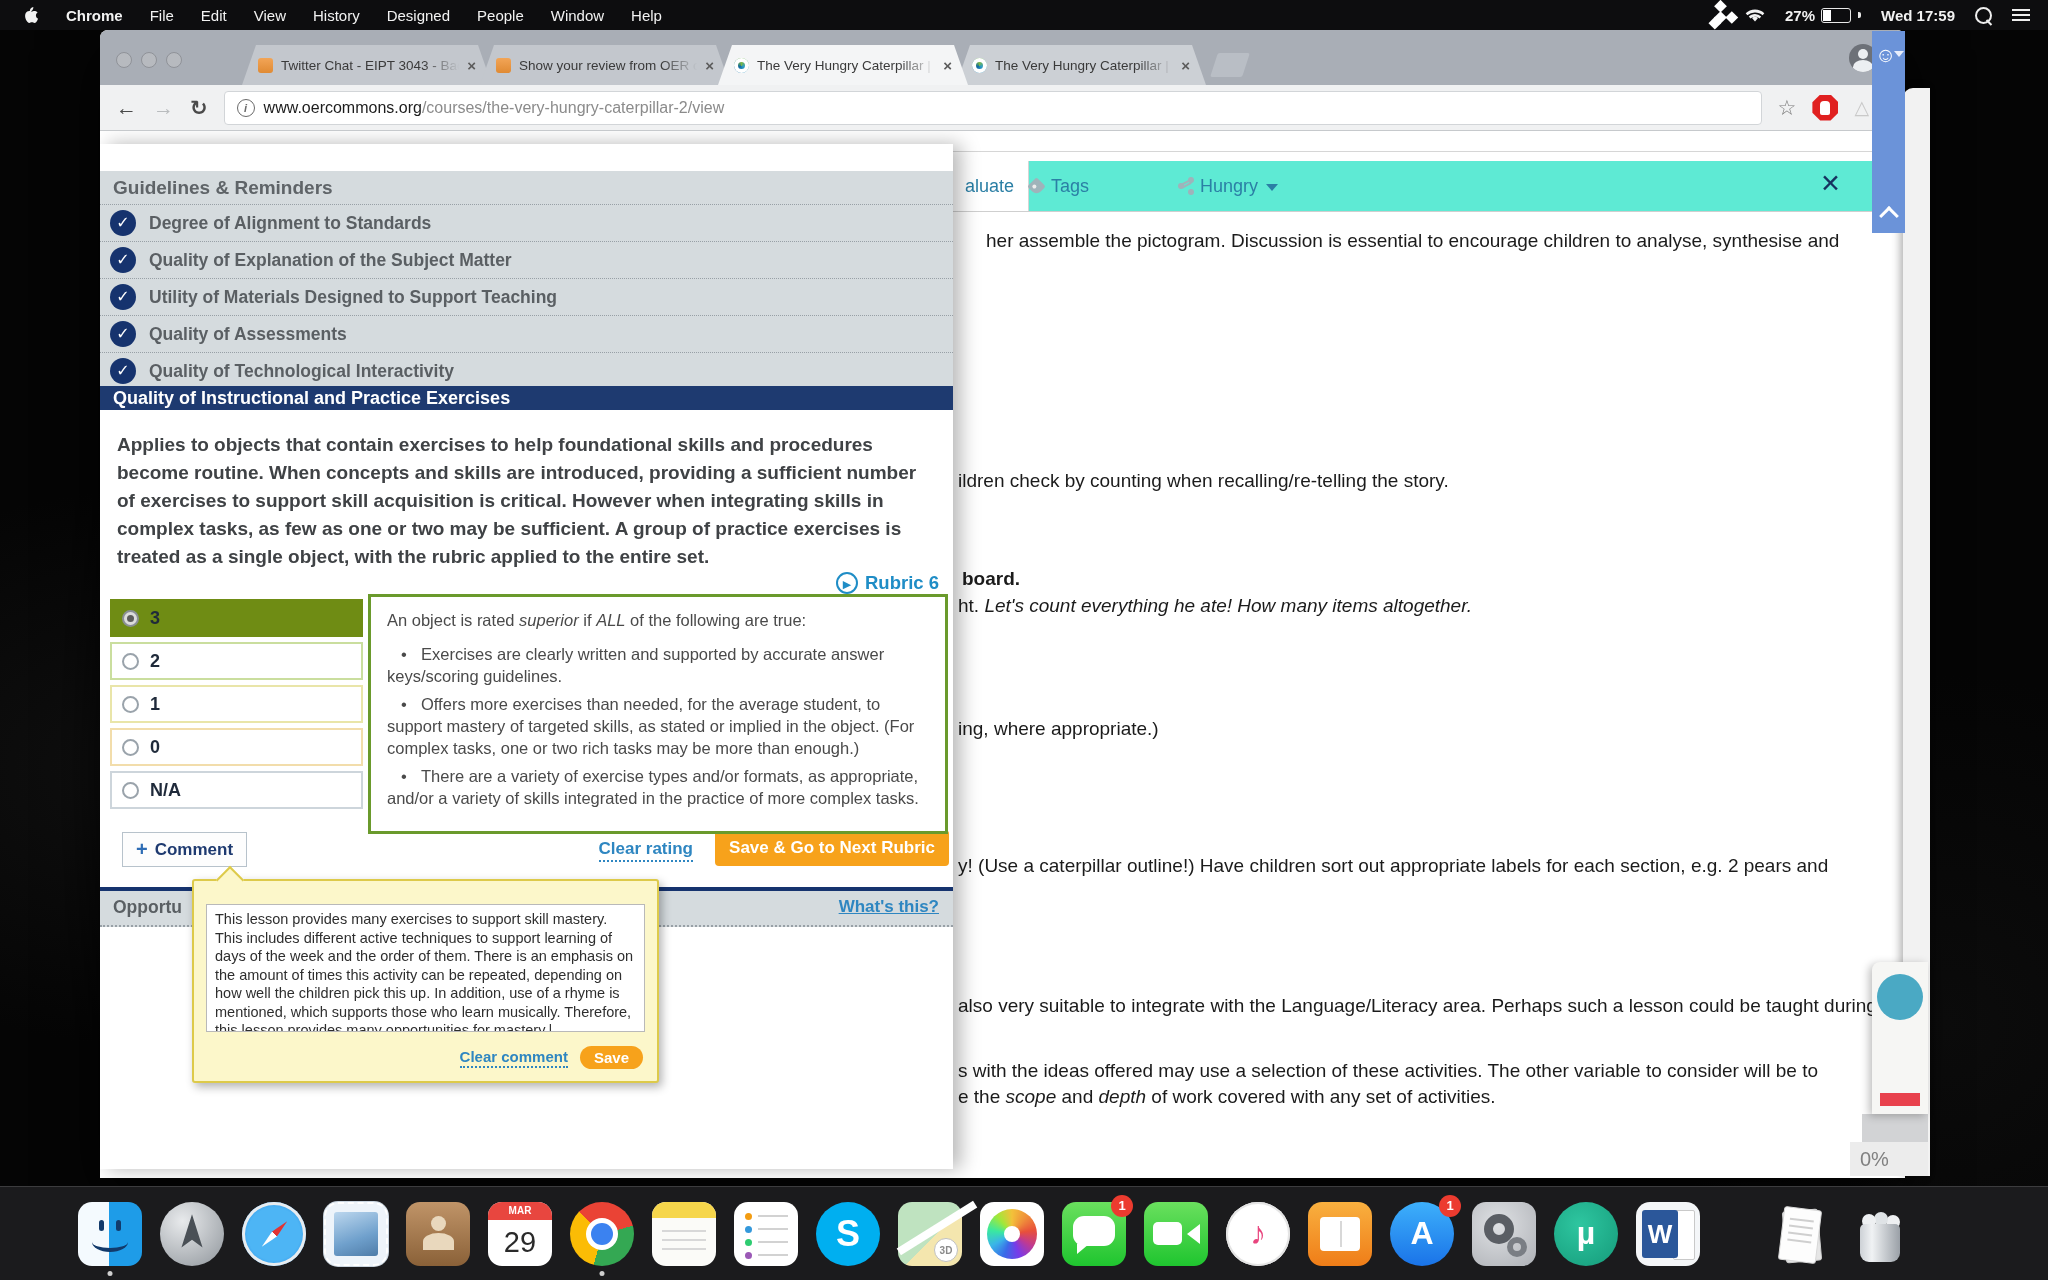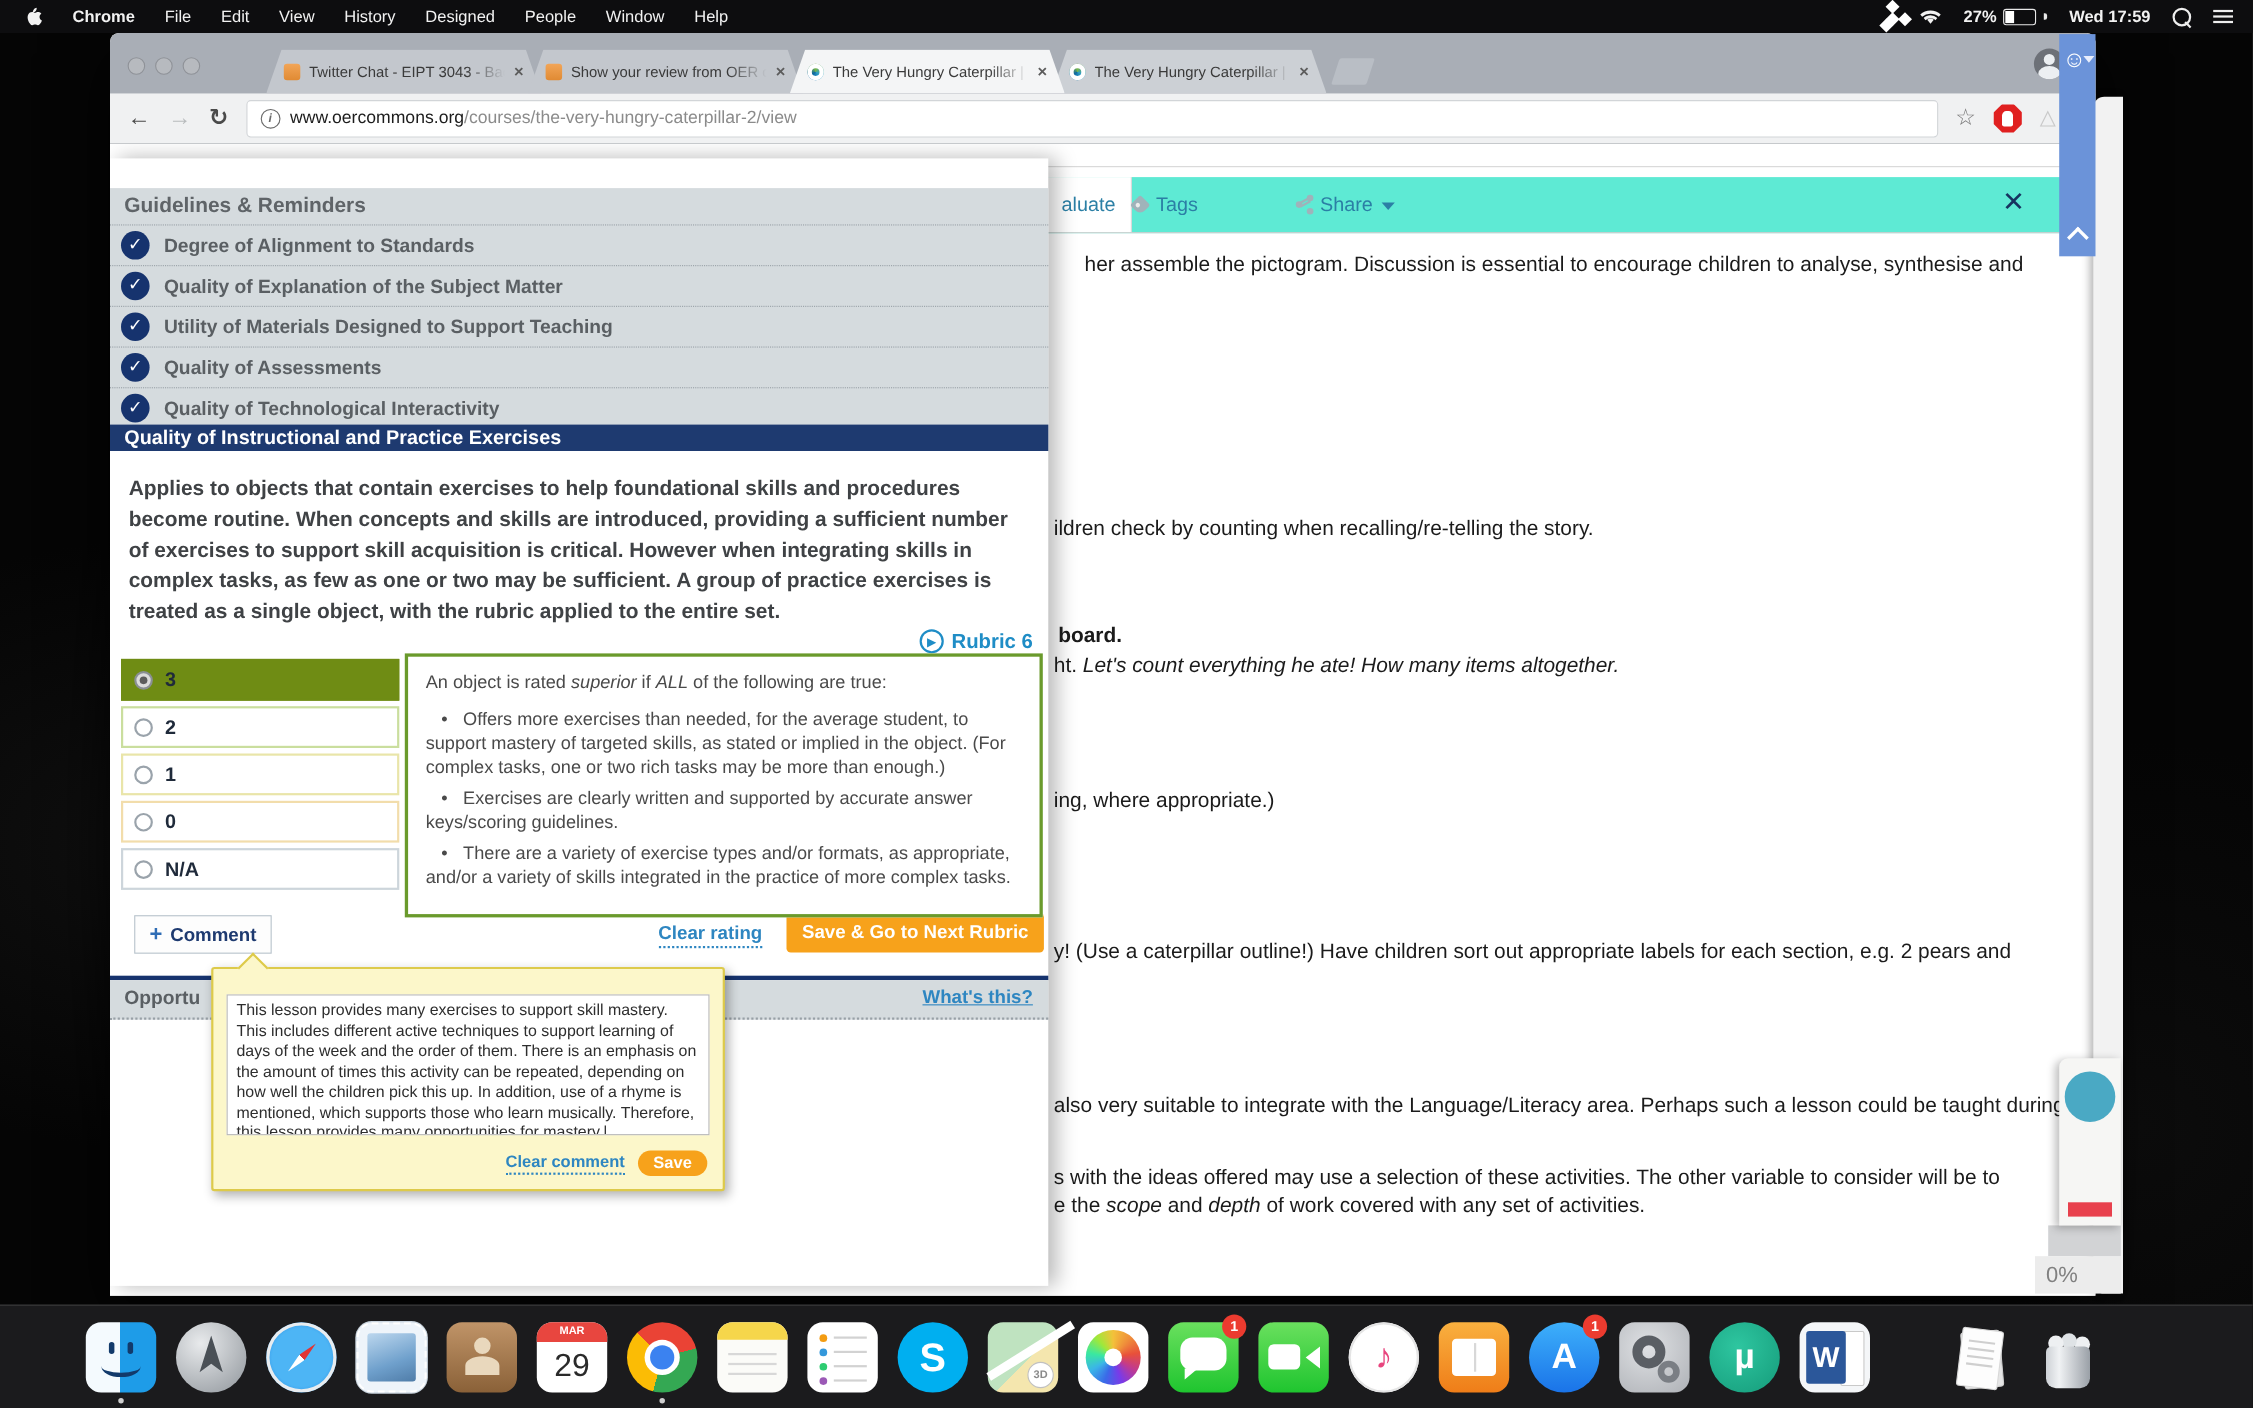--- a/index.html
+++ b/index.html
@@ -351,21 +351,21 @@
     <div class="pageline"></div>
 
     <div class="band">
       <div class="band-tabfrag">aluate</div>
       <div class="band-link bl-tags">
         <span class="tag-ic"></span>
         <span>Tags</span>
       </div>
       <div class="band-link bl-share">
         <span class="share-ic"></span>
-        <span>Share</span>
+        <span>Hungry</span>
         <span class="caret-down"></span>
       </div>
       <div class="band-close">✕</div>
     </div>
 
     <div class="frag fr1">her assemble the pictogram. Discussion is essential to encourage children to analyse, synthesise and</div>
     <div class="frag fr2">ildren check by counting when recalling/re-telling the story.</div>
     <div class="frag fr3">board.</div>
     <div class="frag fr4"><span>ht. </span><span class="it">Let's count everything he ate! How many items altogether.</span></div>
     <div class="frag fr5">ing, where appropriate.)</div>
@@ -424,22 +424,22 @@
         <span class="radio"></span>
         <span>0</span>
       </div>
       <div class="rate rna">
         <span class="radio"></span>
         <span>N/A</span>
       </div>
 
       <div class="tooltip">
         <div class="tt-intro"><span>An object is rated </span><span class="it">superior</span><span> if </span><span class="it">ALL</span><span> of the following are true:</span></div>
+        <div class="tt-b"><span class="blt">•</span><span>Exercises are clearly written and supported by accurate answer keys/scoring guidelines.</span></div>
         <div class="tt-b"><span class="blt">•</span><span>Offers more exercises than needed, for the average student, to support mastery of targeted skills, as stated or implied in the object. (For complex tasks, one or two rich tasks may be more than enough.)</span></div>
-        <div class="tt-b"><span class="blt">•</span><span>Exercises are clearly written and supported by accurate answer keys/scoring guidelines.</span></div>
         <div class="tt-b"><span class="blt">•</span><span>There are a variety of exercise types and/or formats, as appropriate, and/or a variety of skills integrated in the practice of more complex tasks.</span></div>
       </div>
 
       <div class="comment-btn">
         <span class="plus">+</span>
         <span>Comment</span>
       </div>
       <div class="clear-rating">Clear rating</div>
       <div class="save-next">Save &amp; Go to Next Rubric</div>
 

